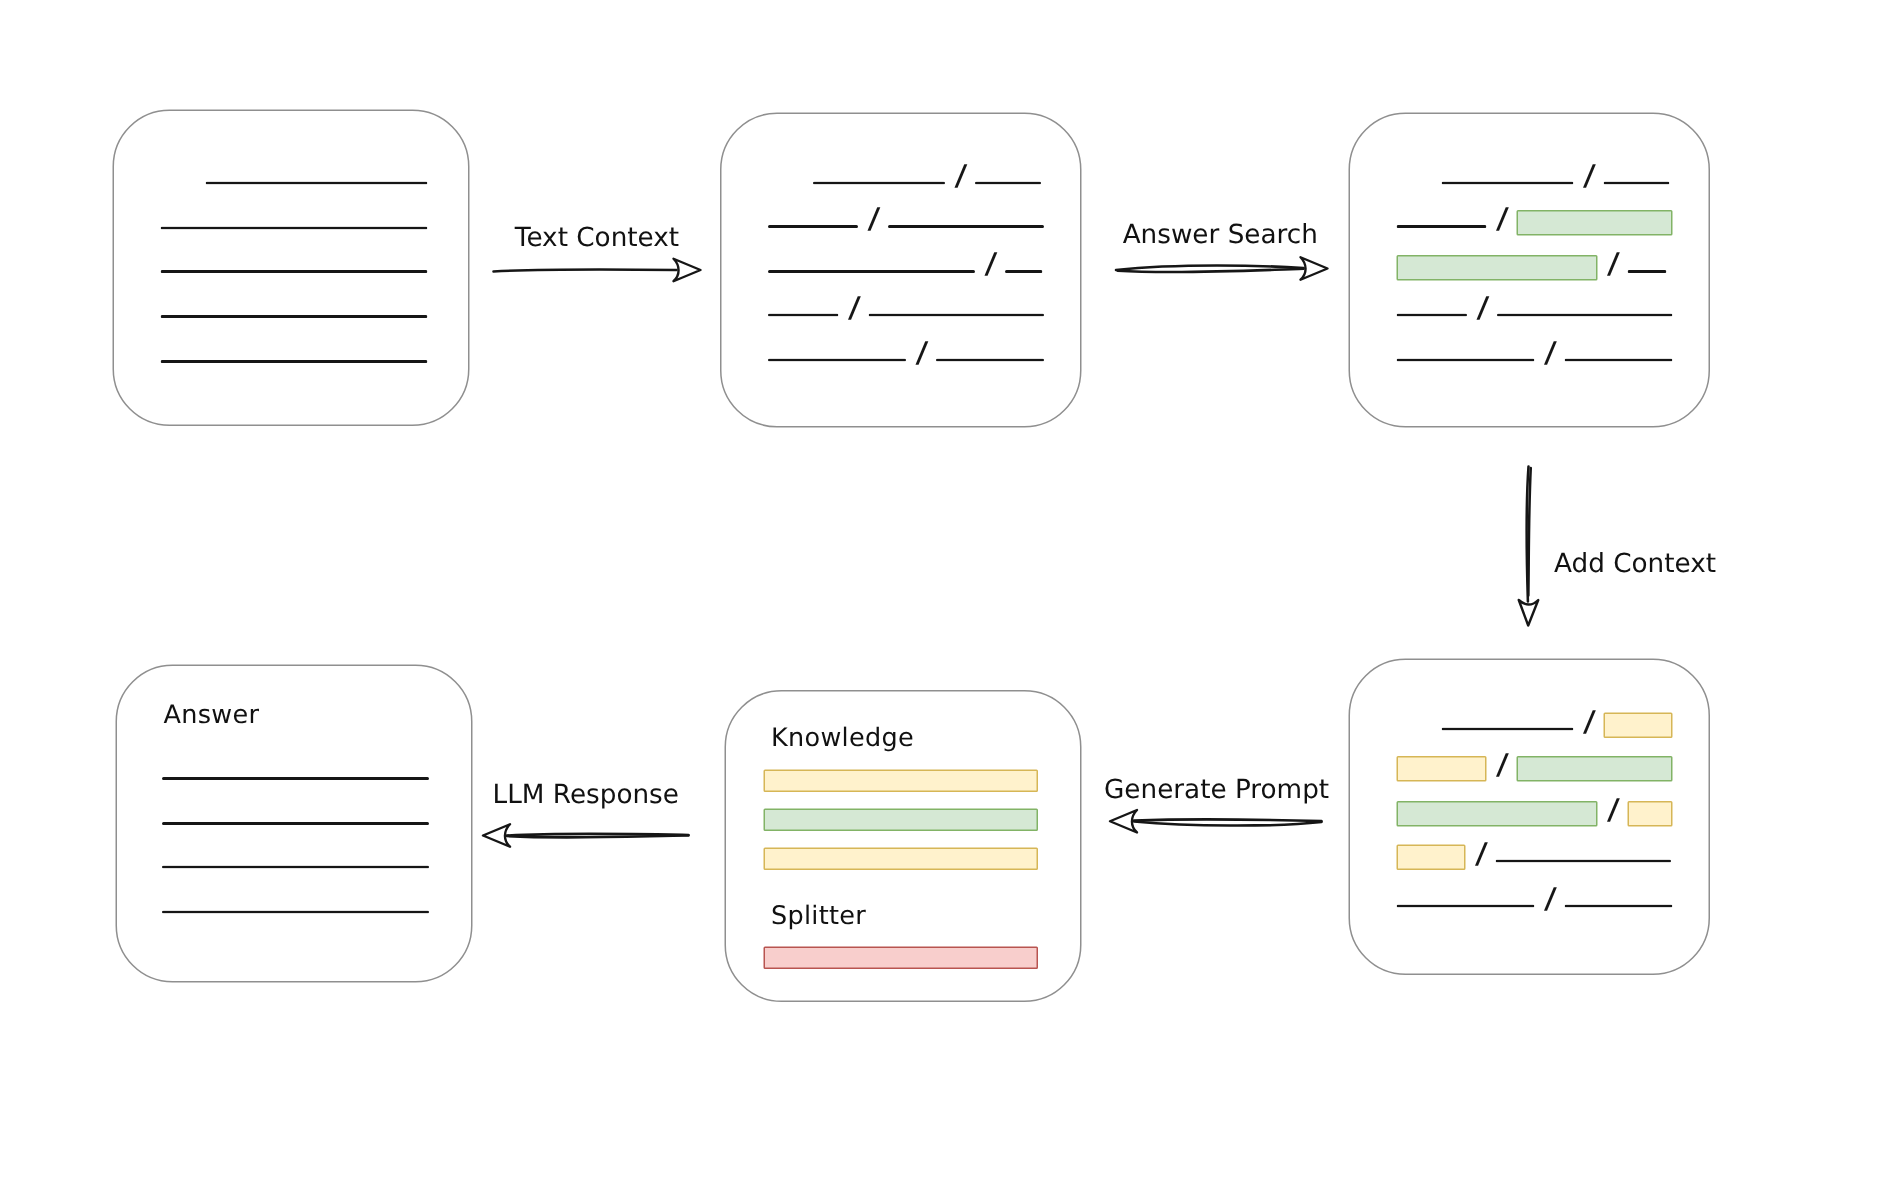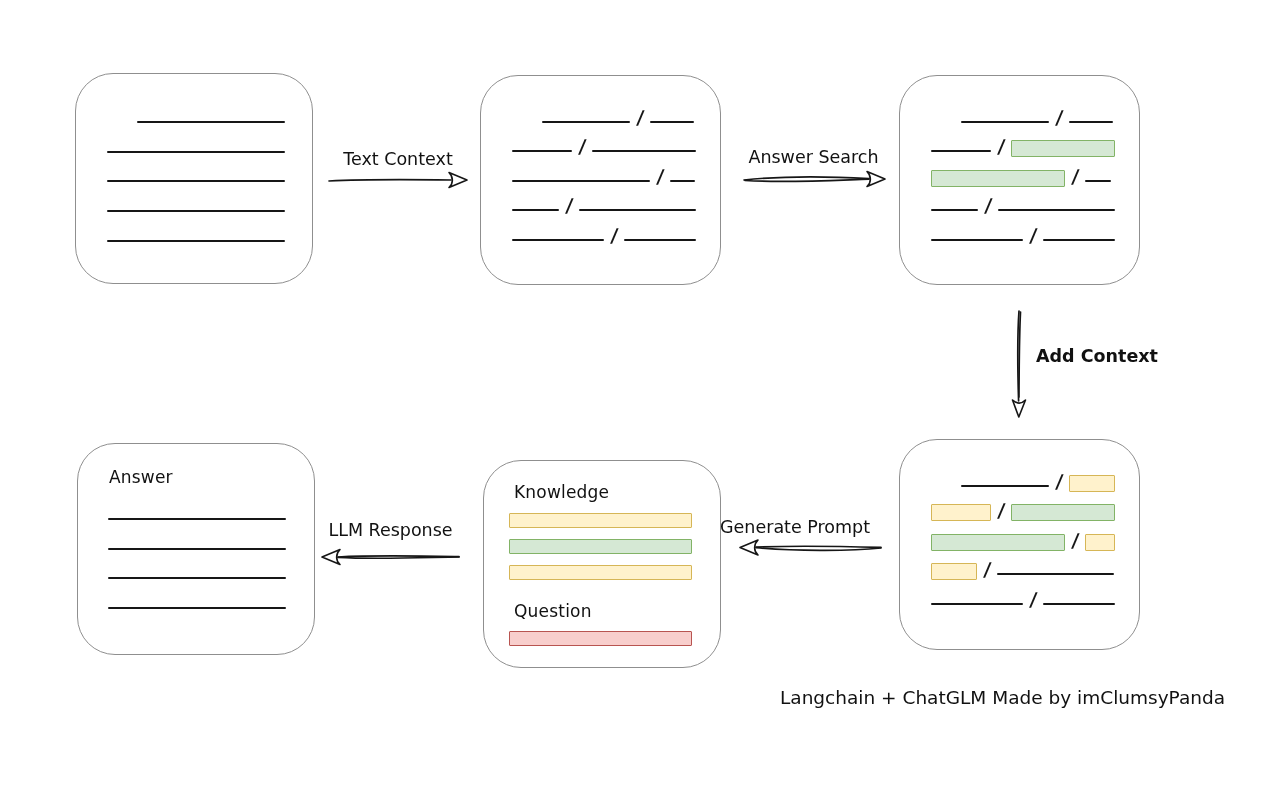--- a/index.html
+++ b/index.html
@@ -151,21 +151,21 @@
       </div>
   </div>
 
   <div class="dbox" id="box-prompt">
     <div class="box-heading" style="left:30px;top:21px;">Knowledge</div>
     <div class="bars" style="top:52px;">
         <div class="bar yellow"></div>
         <div class="bar green"></div>
         <div class="bar yellow"></div>
       </div>
-    <div class="box-heading" style="left:30px;top:140px;">Question</div>
+    <div class="box-heading" style="left:30px;top:140px;">Splitter</div>
     <div class="bars" style="top:170px;">
         <div class="bar red"></div>
       </div>
   </div>
 
   <div class="dbox" id="box-answer">
     <div class="box-heading" style="left:31px;top:23px;">Answer</div>
     <div class="doc-lines" style="left:30px;top:74px;">
         <div class="text-line" style="width: 178px;"></div>
         <div class="text-line" style="width: 178px;"></div>
@@ -185,31 +185,30 @@
     <path d="M3,10 C45,5.5 100,7 128,8.6"></path>
     <path d="M4,10.5 C45,13 100,10 128,9.2"></path>
     <path class="head" d="M144,9 L126,1.5 C130.5,6 130.5,12.5 126,16.5 Z"></path>
   </svg>
 
   <svg class="arrow-svg" style="left:1010px;top:309px;" width="20" height="112">
     <path d="M9,2 C7,30 7.6,60 8.6,92"></path>
     <path d="M10.5,3 C9,35 9.3,62 8.9,88"></path>
     <path class="head" d="M8.8,108 L2.5,91 C7,95 11.5,95 15.5,91 Z"></path>
   </svg>
-  <div class="arrow-label" style="left:1036px;top:346px;font-weight:bold;">Add Context</div>
-
-  <div class="arrow-label" style="left:720px;top:517px;width:150px;">Generate Prompt</div>
+  <div class="arrow-label" style="left:1036px;top:366px;">Add Context</div>
+
+  <div class="arrow-label" style="left:736px;top:517px;width:150px;">Generate Prompt</div>
   <svg class="arrow-svg" style="left:738px;top:538px;" width="146" height="20">
     <path d="M18,9.6 C55,13 110,13.5 143,10"></path>
     <path d="M18,9 C60,7.5 110,8.5 143,9.4"></path>
     <path class="head" d="M2,9.5 L20,2 C15.5,6.5 15.5,13 20,17 Z"></path>
   </svg>
 
   <div class="arrow-label" style="left:318px;top:520px;width:145px;text-align:center;">LLM Response</div>
   <svg class="arrow-svg" style="left:320px;top:548px;" width="142" height="20">
     <path d="M18,9 C55,7 105,8 139,8.6"></path>
     <path d="M18,9.4 C55,11.5 105,9.5 139,9"></path>
     <path class="head" d="M2,9 L20,1.5 C15.5,6 15.5,12.5 20,16.5 Z"></path>
   </svg>
 
-  <div class="caption">Langchain + ChatGLM Made by imClumsyPanda</div>
 
 </div>
 
 </body></html>

